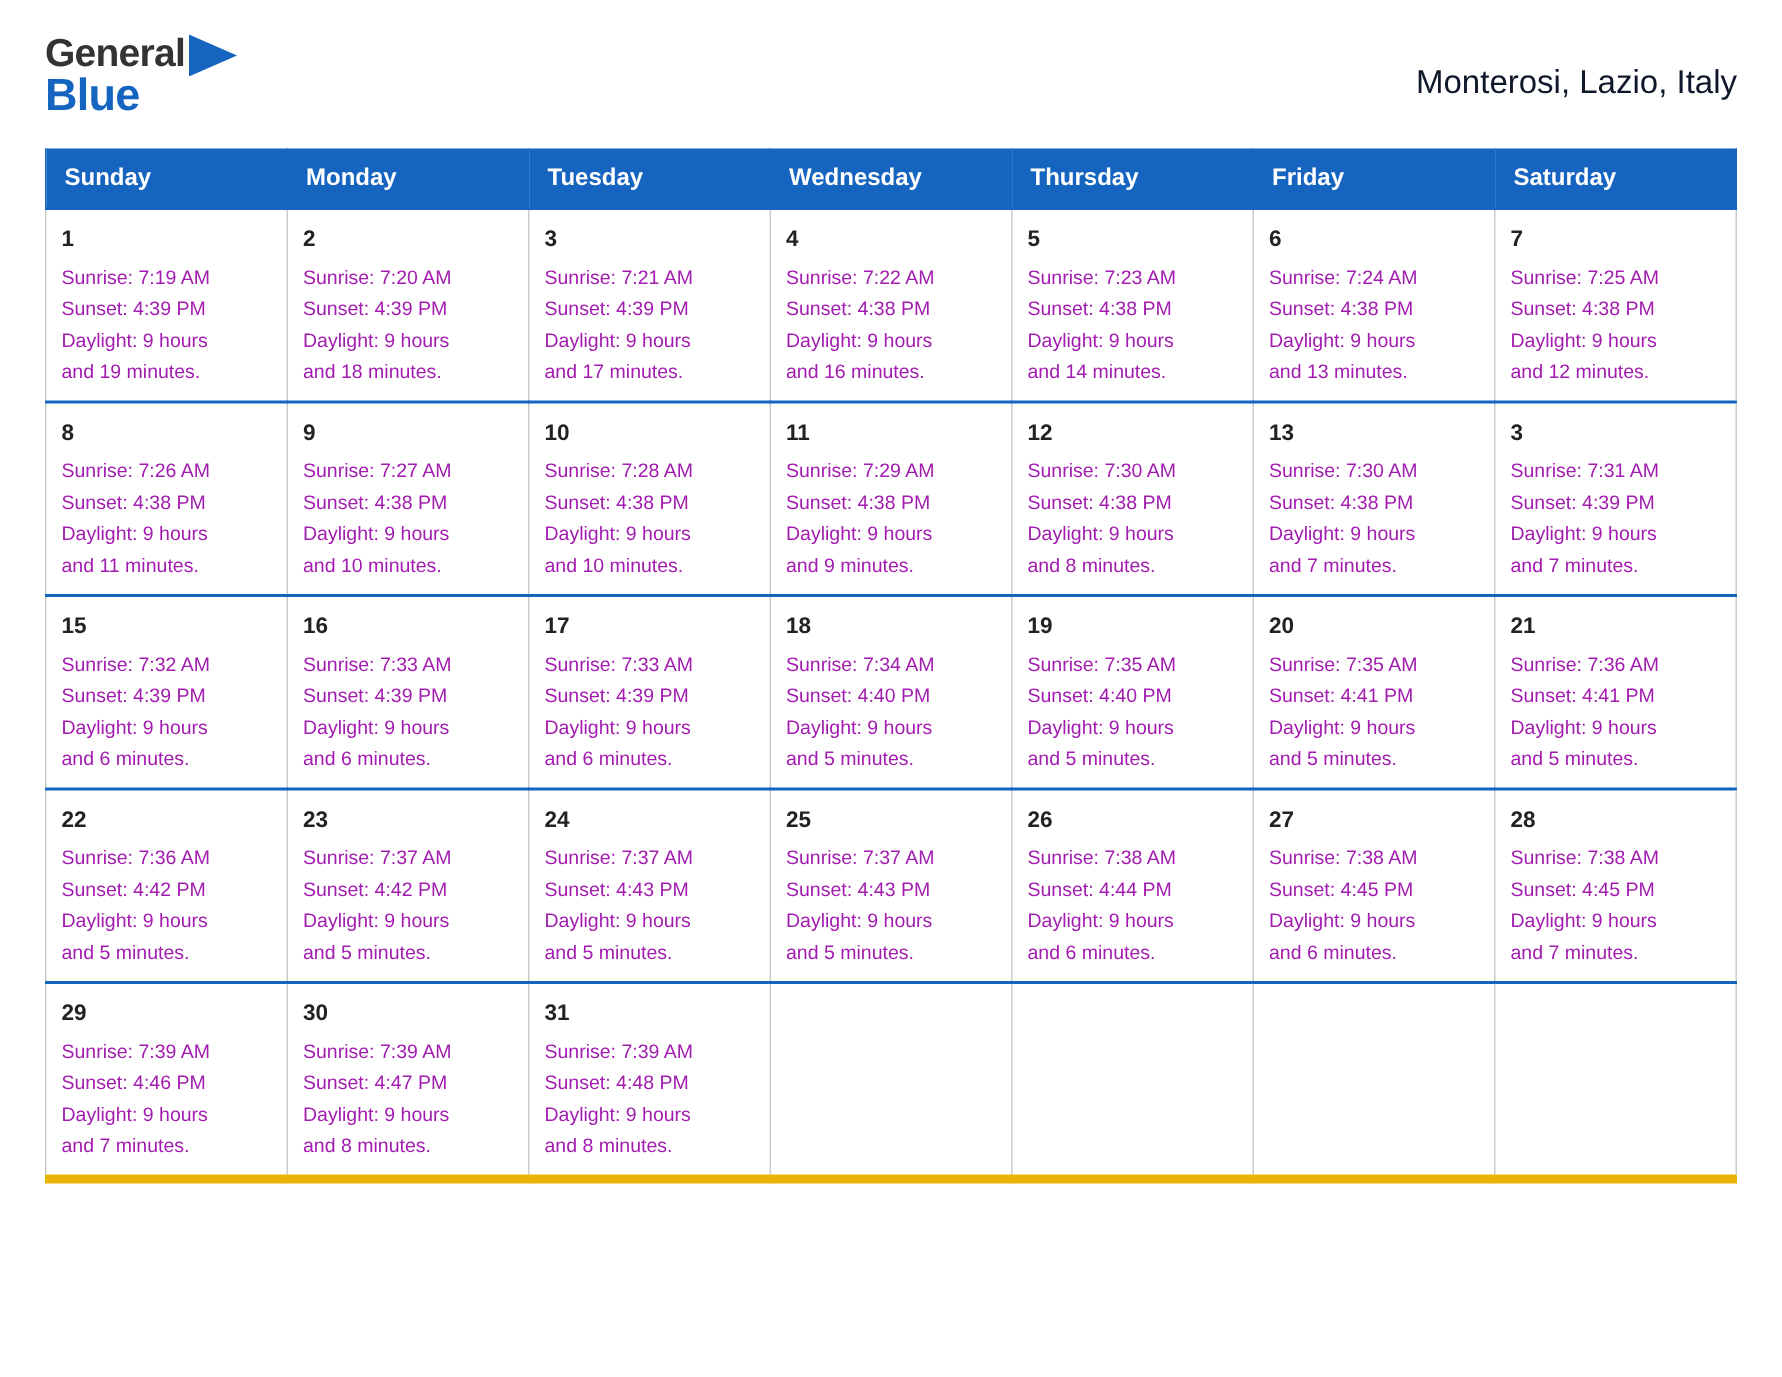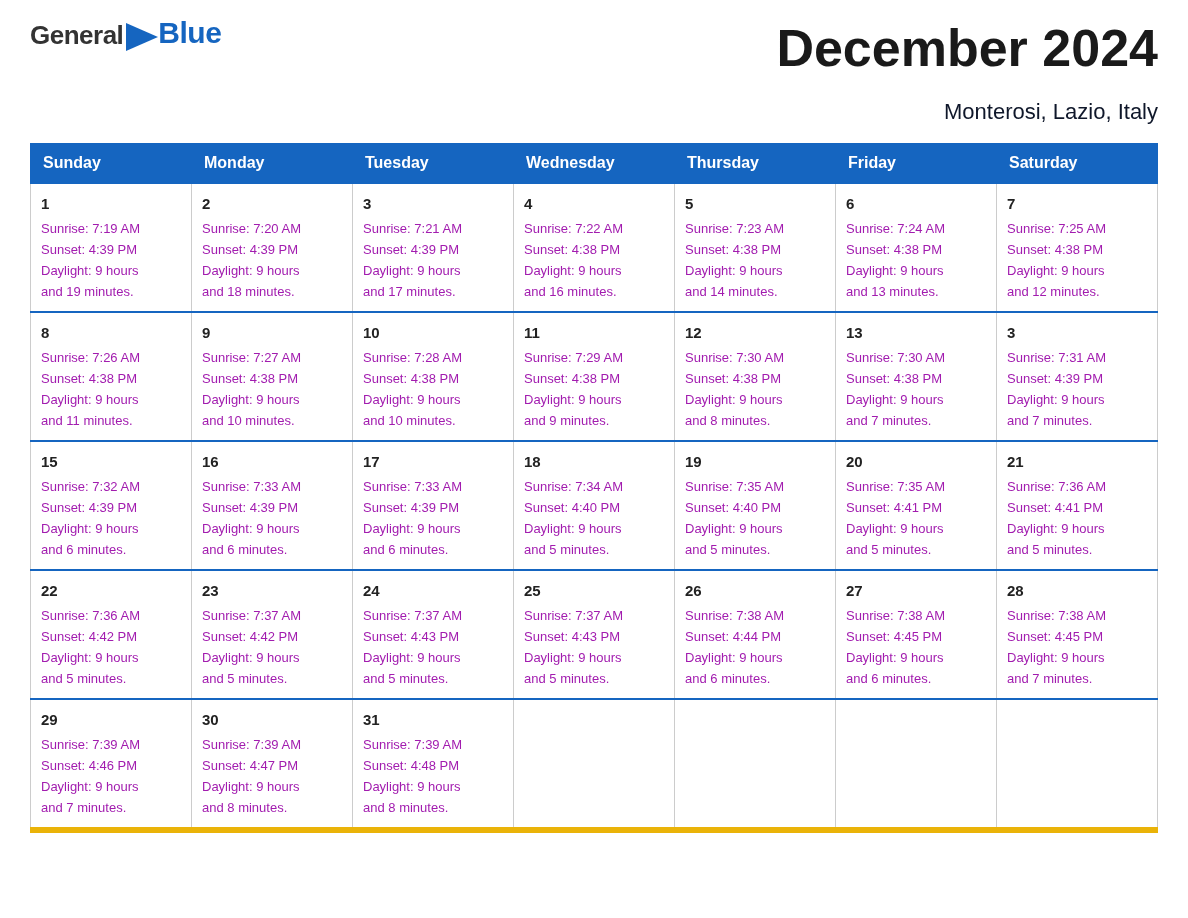--- a/index.html
+++ b/index.html
@@ -24,21 +24,21 @@
       letter-spacing: -0.5px;
     }
     .logo-text-blue {
       font-size: 30px;
       font-weight: bold;
       color: #1565c0;
       letter-spacing: -0.5px;
     }
     .logo-wrapper {
       display: flex;
-      flex-direction: row;
+      flex-direction: column;
       align-items: flex-start;
     }
     .logo-row1 {
       display: flex;
       align-items: center;
     }
     .logo-row2 {
       display: flex;
       align-items: center;
       margin-top: -4px;
@@ -113,21 +113,20 @@
       <span class="logo-text-general">General</span>
       <svg width="32" height="28" viewBox="0 0 32 28" style="margin-left:3px; margin-top:2px;">
         <polygon points="0,0 32,14 0,28" fill="#1565c0"></polygon>
       </svg>
     </div>
     <div class="logo-row2">
       <span class="logo-text-blue">Blue</span>
     </div>
   </div>
   <div class="title-block">
-    <div class="page-title">December 2024</div>
     <div class="subtitle">Monterosi, Lazio, Italy</div>
   </div>
 </div>
 
 <table class="calendar">
   <thead>
     <tr>
     <th>Sunday</th>
         <th>Monday</th>
         <th>Tuesday</th>

